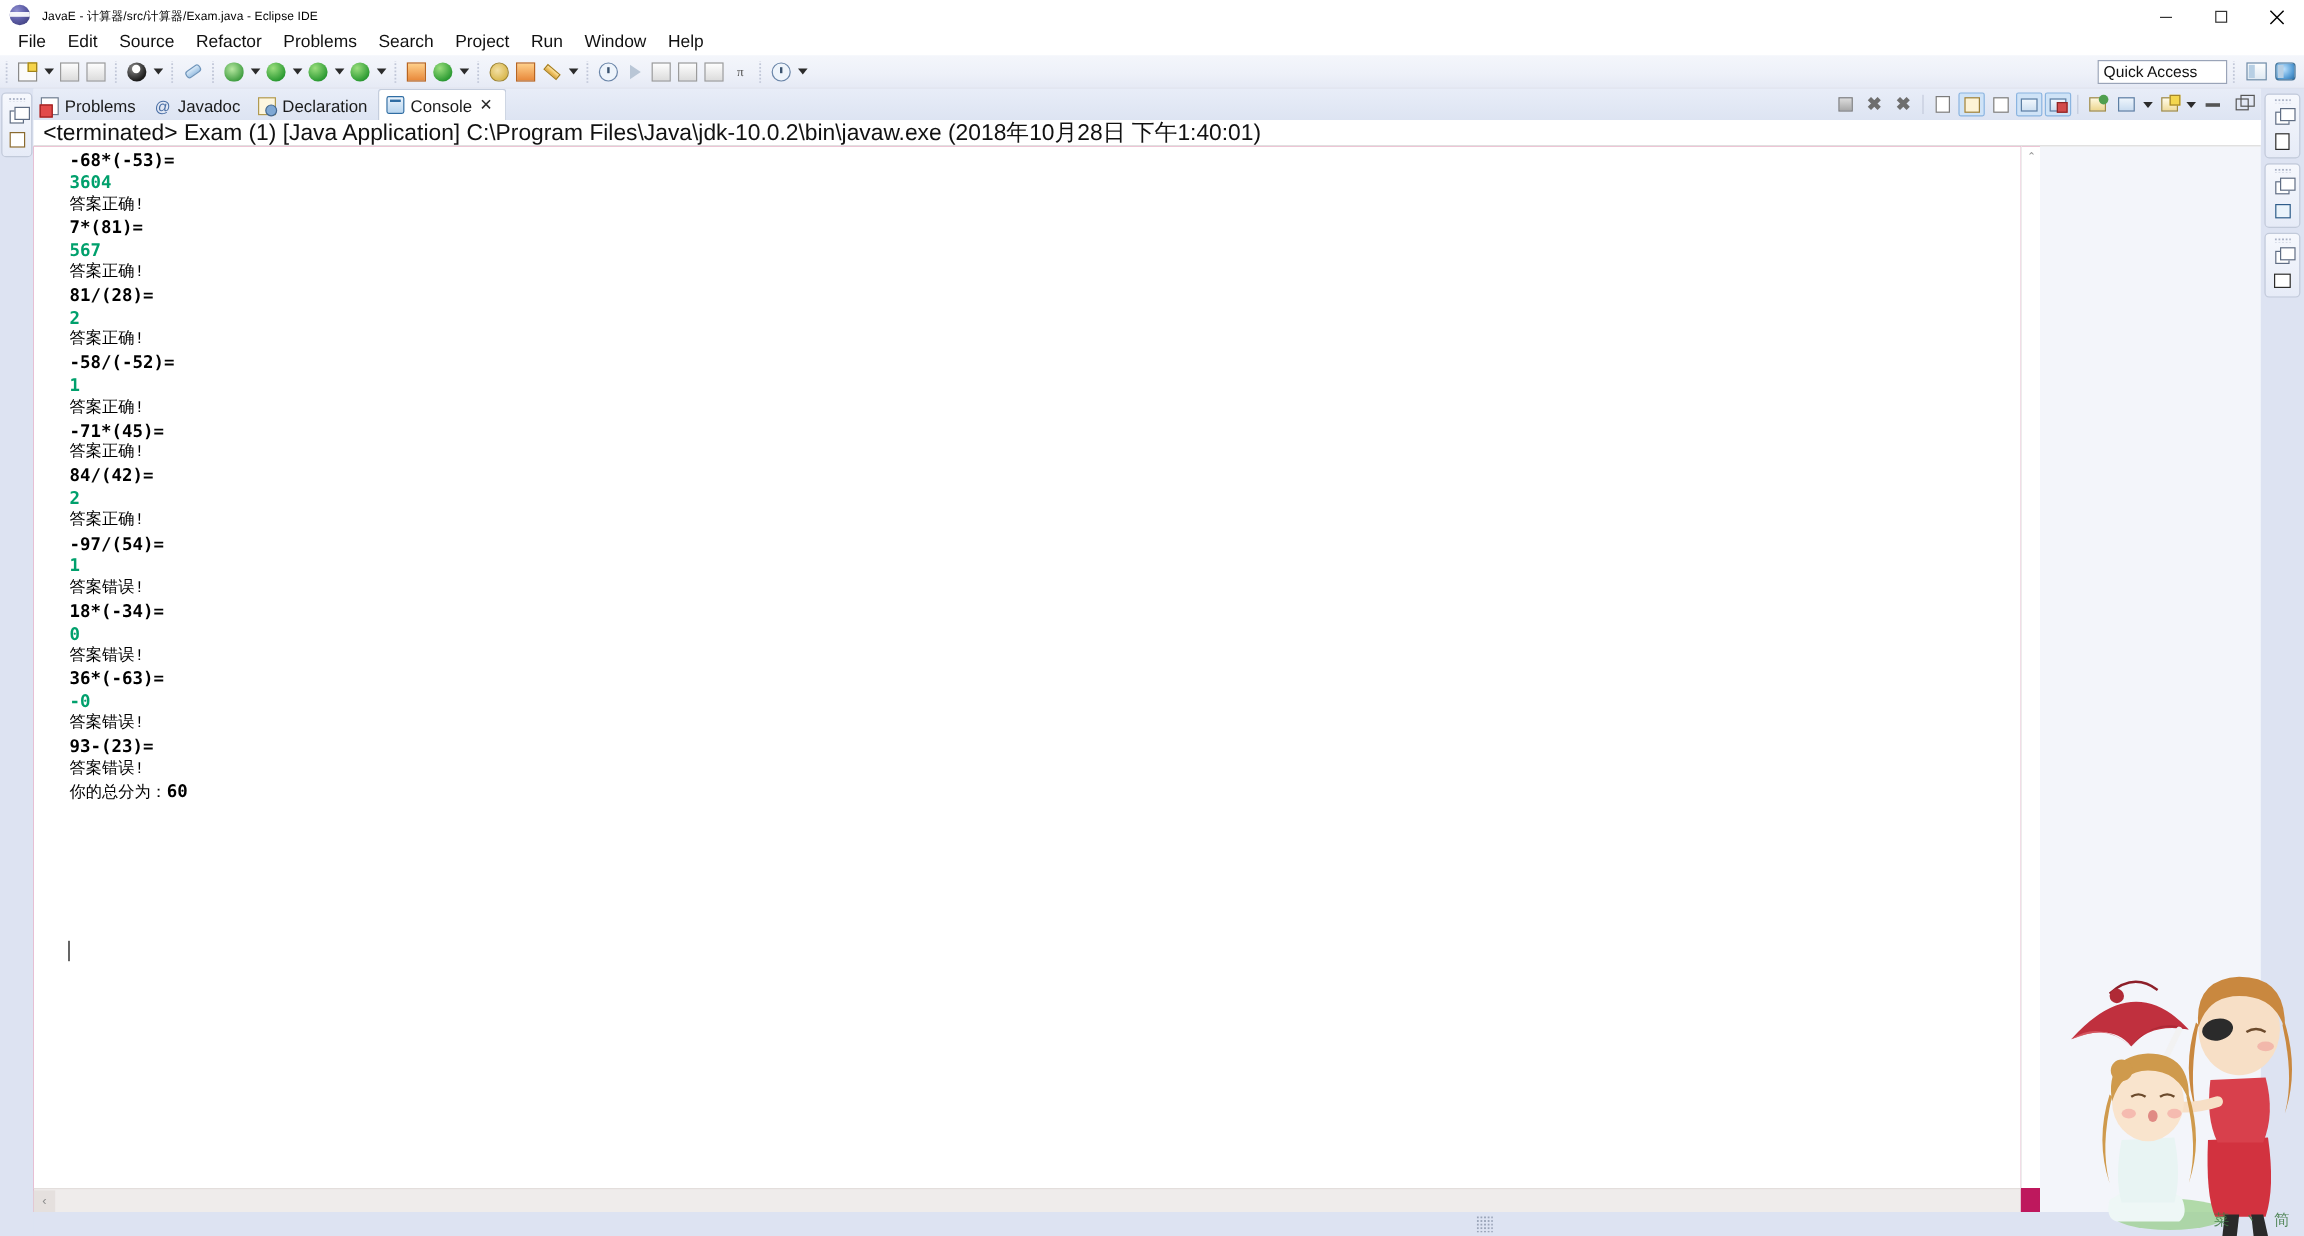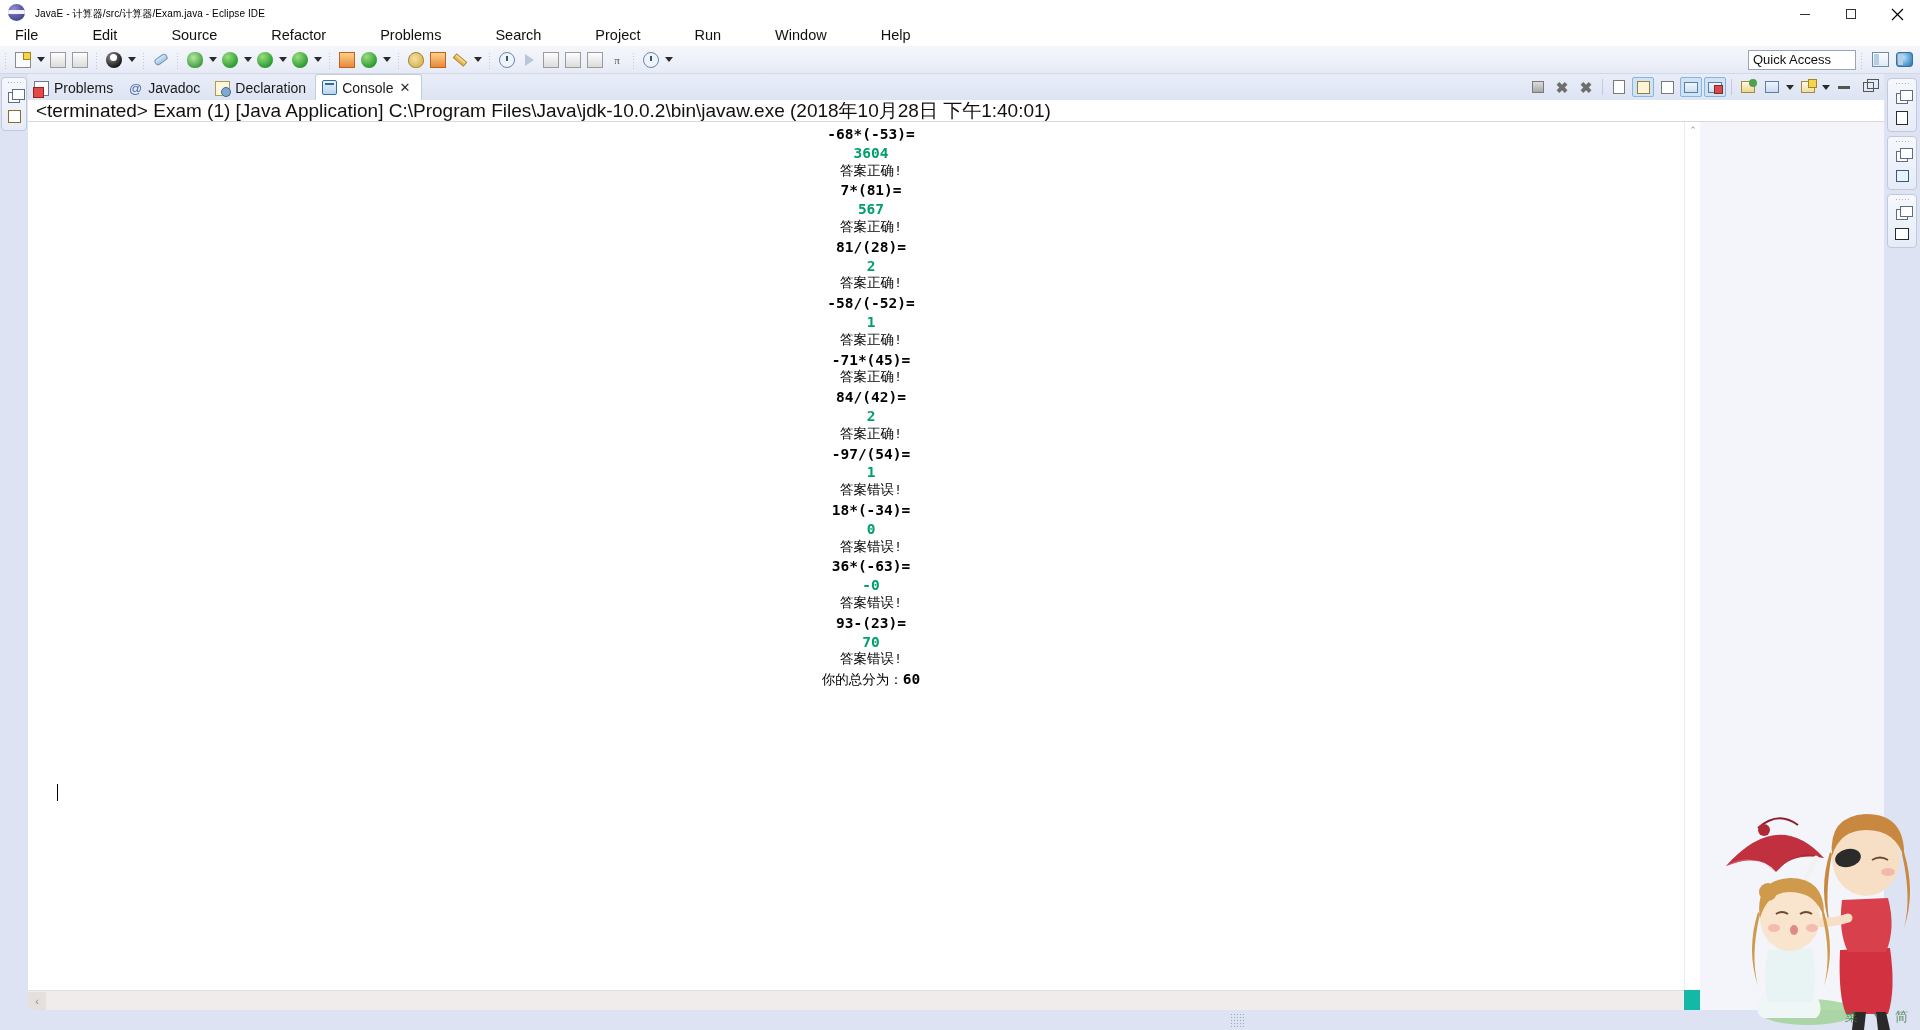--- a/index.html
+++ b/index.html
@@ -42,21 +42,20 @@
     color: #333;
   }
   .win-btn svg { display: block; }
   #win-close { color: #000; }
 
   
   #menubar {
     position: absolute; left: 0; top: 23px; width: 1920px; height: 23px;
     display: flex; align-items: center; background: #ffffff;
     padding-left: 6px;
-    gap: 36px;
   }
   .menu-item {
     font-size: 14.5px; color: #111; padding: 2px 9px; white-space: nowrap;
     line-height: 18px;
   }
 
   
   #toolbar {
     position: absolute; left: 0; top: 46px; width: 1920px; height: 28px;
     background: linear-gradient(to bottom,#f4f6fb 0%, #eef1f9 55%, #e6eaf5 100%);
@@ -239,22 +238,21 @@
     background: #ffffff; border-bottom: 1px solid #d9d9d9;
     display: flex; align-items: center;
   }
   #console-header-text {
     font-size: 19px; color: #111; white-space: nowrap; padding-left: 8px;
   }
 
   
   #console-scroll-host {
     position: absolute; left: 0; top: 48px; width: 1672px; height: 888px;
-    background: #14b8a6;
-    text-align: center;
+    background: #be185d;
   }
   #console-text {
     position: absolute; left: 0; top: 0; right: 16px; bottom: 20px;
     overflow: hidden; background: #ffffff;
     padding: 3px 0 0 30px;
   }
   .cline {
     font-family: "DejaVu Sans Mono", "Liberation Mono", monospace;
     font-size: 14.5px; line-height: 18.8px; white-space: pre;
     letter-spacing: 0px;
@@ -600,21 +598,20 @@
           <div class="cline expr">-97/(54)=</div>
           <div class="cline ans">1</div>
           <div class="cline status">答案错误!</div>
           <div class="cline expr">18*(-34)=</div>
           <div class="cline ans">0</div>
           <div class="cline status">答案错误!</div>
           <div class="cline expr">36*(-63)=</div>
           <div class="cline ans">-0</div>
           <div class="cline status">答案错误!</div>
           <div class="cline expr">93-(23)=</div>
-          <div class="cline ans">70</div>
           <div class="cline status">答案错误!</div>
           <div class="cline total">你的总分为：<b>60</b></div>
         </div>
       <div id="caret"></div>
 
       <div id="v-scroll">
         <div class="sb-arrow">⌃</div>
         <div id="v-thumb"></div>
       </div>
 

